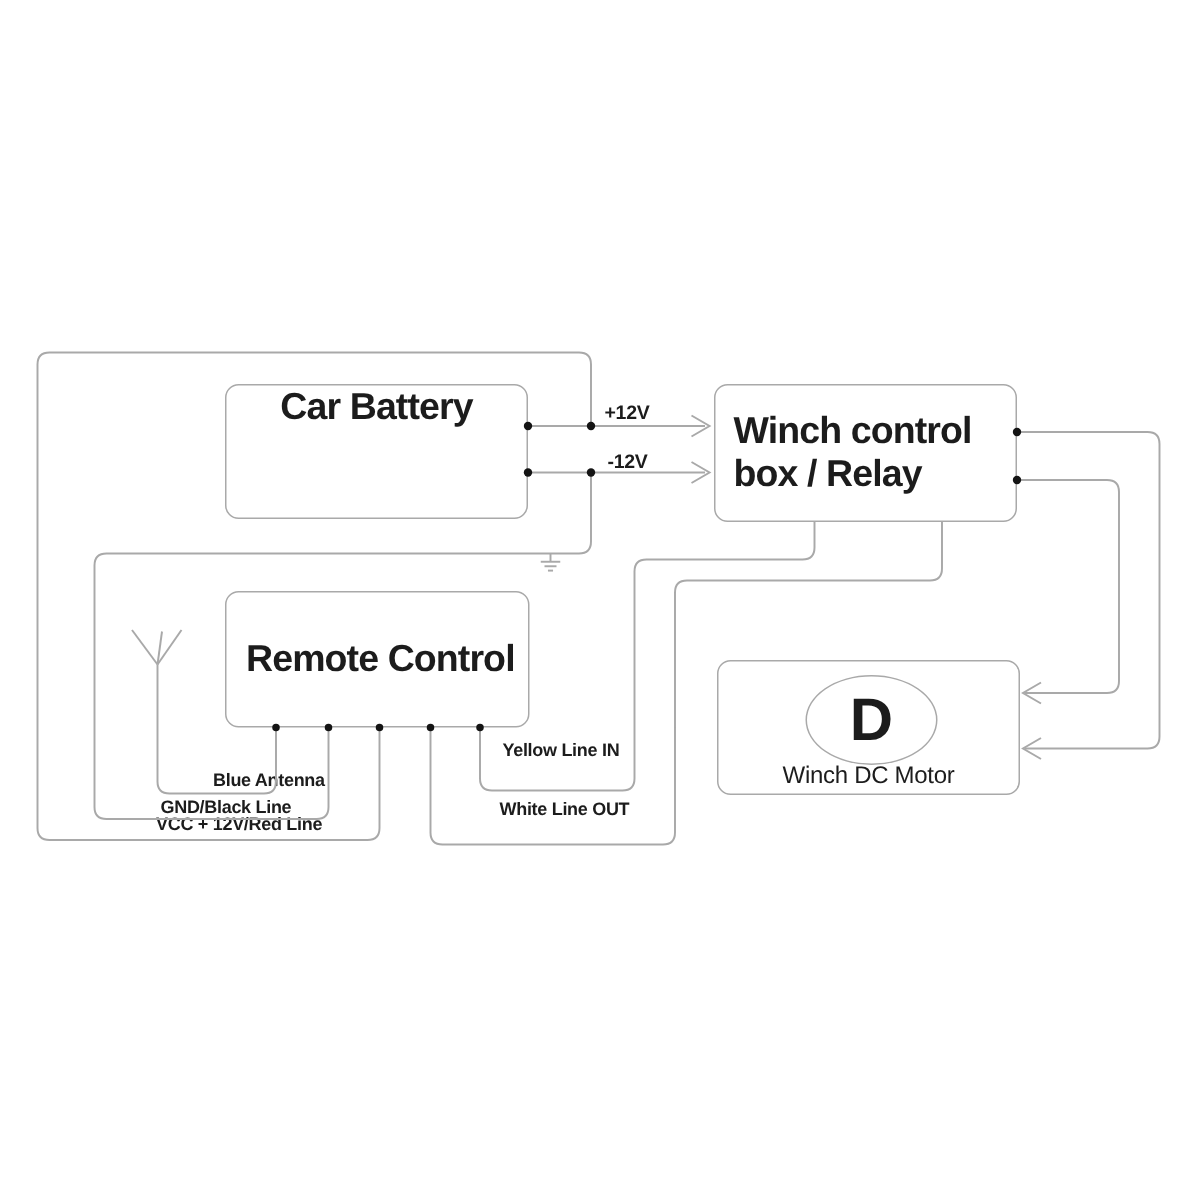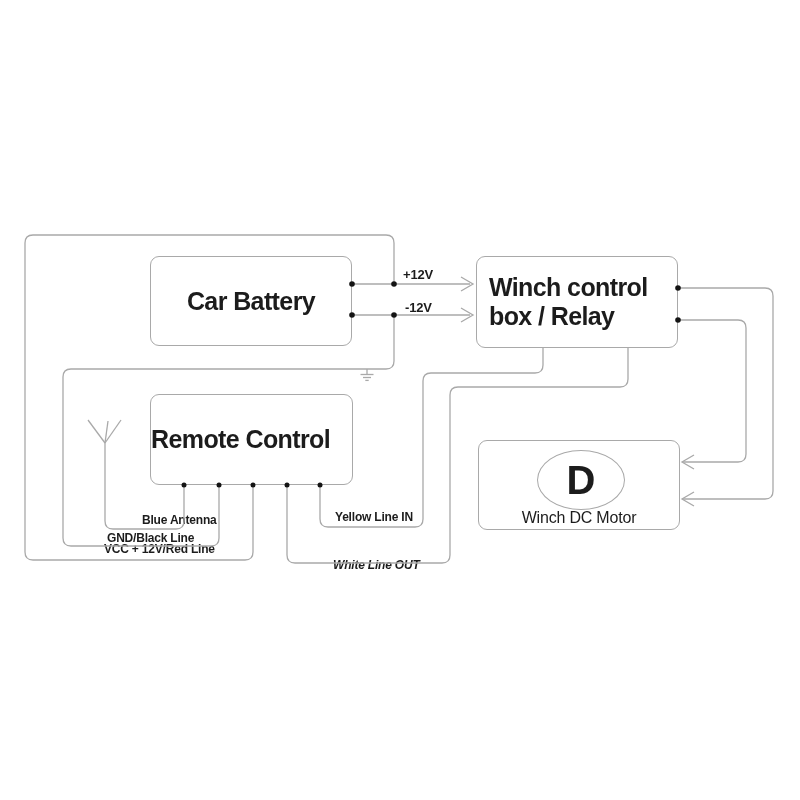--- a/index.html
+++ b/index.html
@@ -13,23 +13,23 @@
     position:relative;width:800px;height:800px;background:var(--bg);
     font-family:"Liberation Sans", sans-serif;color:var(--text);overflow:hidden;
   }
   .box{
     position:absolute;background:#fff;border:1.4px solid var(--wire);
     border-radius:9px;box-sizing:border-box;font-weight:bold;color:var(--text);
   }
   .box-title{
     font-size:25px;font-weight:bold;letter-spacing:-0.6px;line-height:29px;white-space:nowrap;
   }
-  .battery-box{left:150px;top:256px;width:202px;height:90px;display:flex;align-items:center;justify-content:center;}
+  .battery-box{left:150px;top:256px;width:202px;height:90px;display:flex;justify-content:center;}
   .winch-box{left:476px;top:256px;width:202px;height:92px;display:flex;flex-direction:column;justify-content:center;padding-left:12px;}
-  .receiver-box{left:150px;top:394px;width:203px;height:91px;display:flex;flex-direction:column;justify-content:center;}
+  .receiver-box{left:150px;top:394px;width:203px;height:91px;display:flex;flex-direction:column;justify-content:center;padding-left:13px;}
   .motor-box{left:478px;top:440px;width:202px;height:90px;}
   .rotor{
     position:absolute;left:58px;top:9px;width:86px;height:58px;border:1.2px solid var(--wire);
     border-radius:50%;display:flex;align-items:center;justify-content:center;
     font-size:40px;font-weight:bold;color:var(--text);background:#fff;
   }
   .motor-label{
     position:absolute;left:0;bottom:2px;width:100%;text-align:center;
     font-size:16px;font-weight:normal;letter-spacing:-0.2px;
   }
@@ -69,22 +69,22 @@
       <span>D</span>
     </div>
     <div class="motor-label">Winch DC Motor</div>
   </div>
 
   <span class="volt-label" style="left:403px;top:267px;">+12V</span>
   <span class="volt-label" style="left:405px;top:300px;">-12V</span>
   <span class="wire-label" style="left:108px;top:513px;padding-left:34px;">Blue Antenna</span>
   <span class="wire-label" style="left:107px;top:531px;">GND/Black Line</span>
   <span class="wire-label" style="left:104px;top:542px;">VCC + 12V/Red Line</span>
-  <span class="wire-label" style="left:335px;top:510px;">Yellow Line IN</span>
-  <span class="wire-label" style="left:333px;top:558px;font-style:italic;">White Line OUT</span>
+  <span class="wire-label" style="left:335px;top:493px;">Yellow Line IN</span>
+  <span class="wire-label" style="left:333px;top:532px;">White Line OUT</span>
 
   <svg class="overlay" width="800" height="800" viewBox="0 0 800 800">
 
     <path class="wire" d="M253,485 L253,552 Q253,560 245,560 L33,560 Q25,560 25,552 L25,243 Q25,235 33,235 L386,235 Q394,235 394,243 L394,284"></path>
 
     <path class="wire" d="M219,485 L219,538 Q219,546 211,546 L71,546 Q63,546 63,538 L63,377 Q63,369 71,369 L386,369 Q394,369 394,361 L394,315"></path>
 
     <path class="wire" d="M352,284 L470,284"></path>
     <path class="arrowhead" d="M461,277 L473,284 L461,291"></path>
 

